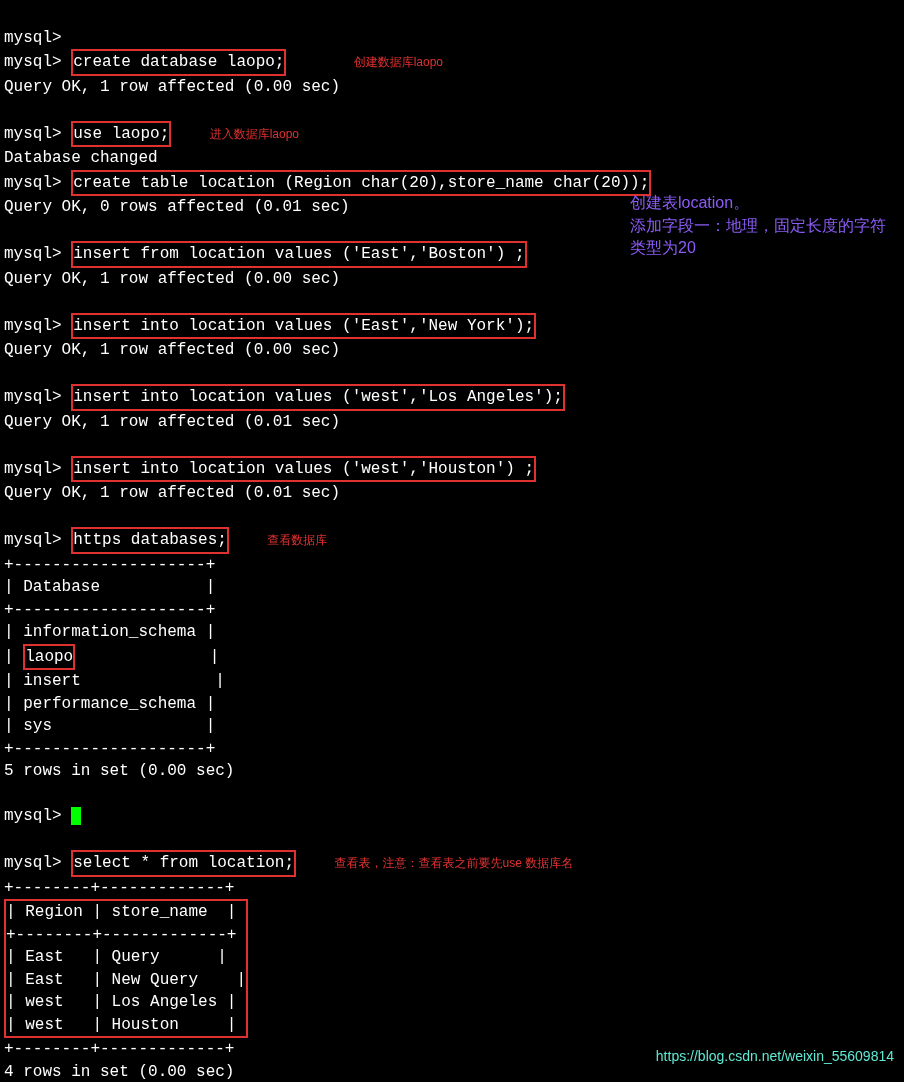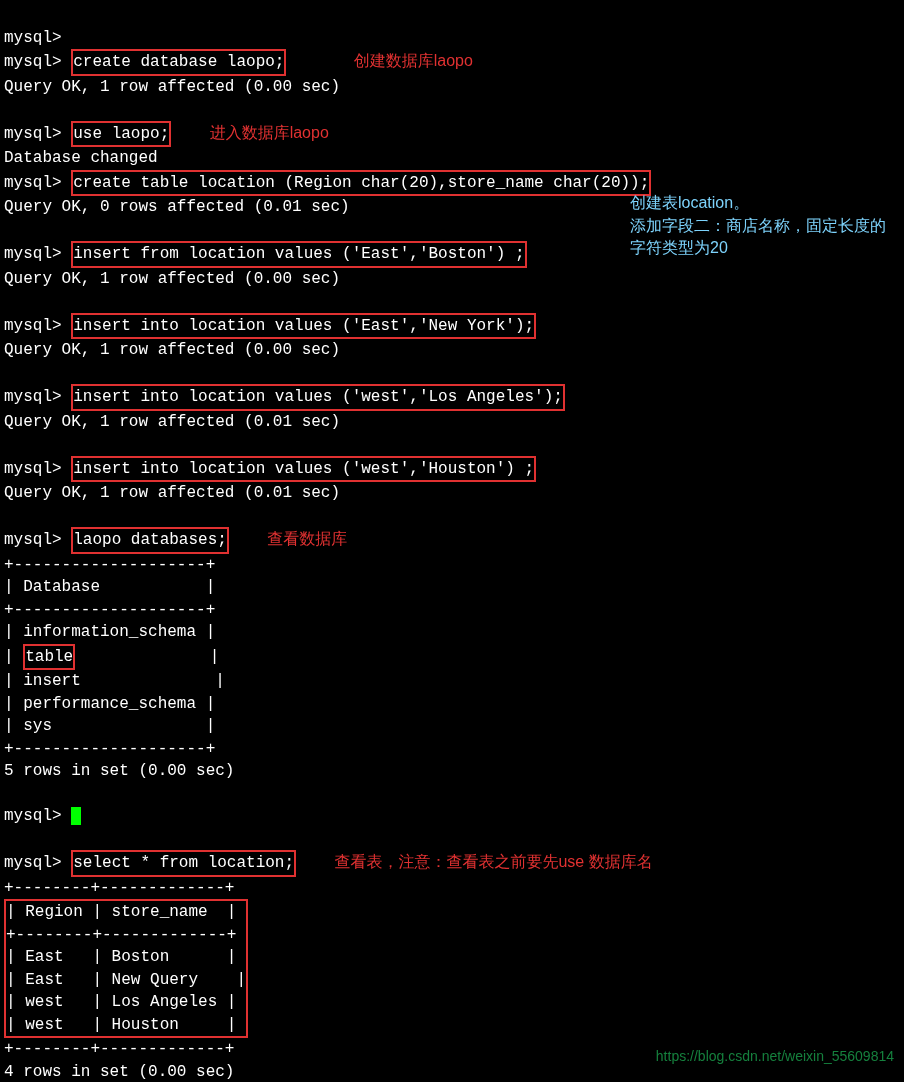--- a/index.html
+++ b/index.html
@@ -19,46 +19,46 @@
     padding: 4px 4px;
     white-space: pre;
     position: relative;
   }
   .boxed {
     border: 2px solid #e03131;
     padding: 0 0px;
     display: inline-block;
   }
   .annotation {
-    color: #7dd3fc;
+    color: #8b5cf6;
     font-family: "Microsoft YaHei", "SimSun", sans-serif;
     font-size: 16px;
     white-space: normal;
   }
   .annotation-inline {
     color: #e03131;
     font-family: "Microsoft YaHei", "SimSun", sans-serif;
-    font-size: 16px;
+    font-size: 12px;
   }
   .cursor {
     background: #00ff00;
     color: #00ff00;
     display: inline-block;
     width: 10px;
     height: 18px;
     vertical-align: middle;
   }
   .abs {
     position: absolute;
   }
   .watermark {
     position: absolute;
     right: 10px;
     bottom: 15px;
-    color: #15803d;
+    color: #5eead4;
     font-family: Arial, sans-serif;
     font-size: 14px;
   }
 </style>
 </head>
 <body>
 
 <div class="terminal">
 <span>mysql&gt;</span>
 <span>mysql&gt;</span> <span class="boxed">create database laopo;</span>       <span class="annotation-inline">创建数据库laopo</span>
@@ -74,46 +74,46 @@
 
 <span>mysql&gt;</span> <span class="boxed">insert into location values ('East','New York');</span>
 <span>Query OK, 1 row affected (0.00 sec)</span>
 
 <span>mysql&gt;</span> <span class="boxed">insert into location values ('west','Los Angeles');</span>
 <span>Query OK, 1 row affected (0.01 sec)</span>
 
 <span>mysql&gt;</span> <span class="boxed">insert into location values ('west','Houston') ;</span>
 <span>Query OK, 1 row affected (0.01 sec)</span>
 
-<span>mysql&gt;</span> <span class="boxed">laopo databases;</span>    <span class="annotation-inline">查看数据库</span>
+<span>mysql&gt;</span> <span class="boxed">https databases;</span>    <span class="annotation-inline">查看数据库</span>
 <span>+--------------------+</span>
 <span>| Database           |</span>
 <span>+--------------------+</span>
 <span>| information_schema |</span>
-<span>| </span><span class="boxed">table</span><span>              |</span>
+<span>| </span><span class="boxed">laopo</span><span>              |</span>
 <span>| insert              |</span>
 <span>| performance_schema |</span>
 <span>| sys                |</span>
 <span>+--------------------+</span>
 <span>5 rows in set (0.00 sec)</span>
 
 <span>mysql&gt;</span> <span class="cursor"></span>
 
 <span>mysql&gt;</span> <span class="boxed">select * from location;</span>    <span class="annotation-inline">查看表，注意：查看表之前要先use 数据库名</span>
 <span>+--------+-------------+</span>
 <span class="boxed"><span>| Region | store_name  |</span>
 <span>+--------+-------------+</span>
-<span>| East   | Boston      |</span>
+<span>| East   | Query      |</span>
 <span>| East   | New Query    |</span>
 <span>| west   | Los Angeles |</span>
 <span>| west   | Houston     |</span></span>
 <span>+--------+-------------+</span>
 <span>4 rows in set (0.00 sec)</span>
 
  
 </div>
 
 <div class="abs annotation" style="left:630px; top:192px; width:260px;">
 <div>创建表location。</div>
-<div>添加字段二：商店名称，固定长度的字符类型为20</div>
+<div>添加字段一：地理，固定长度的字符类型为20</div>
 </div>
 
 <div class="watermark">https://blog.csdn.net/weixin_55609814</div>
 
 </body></html>

